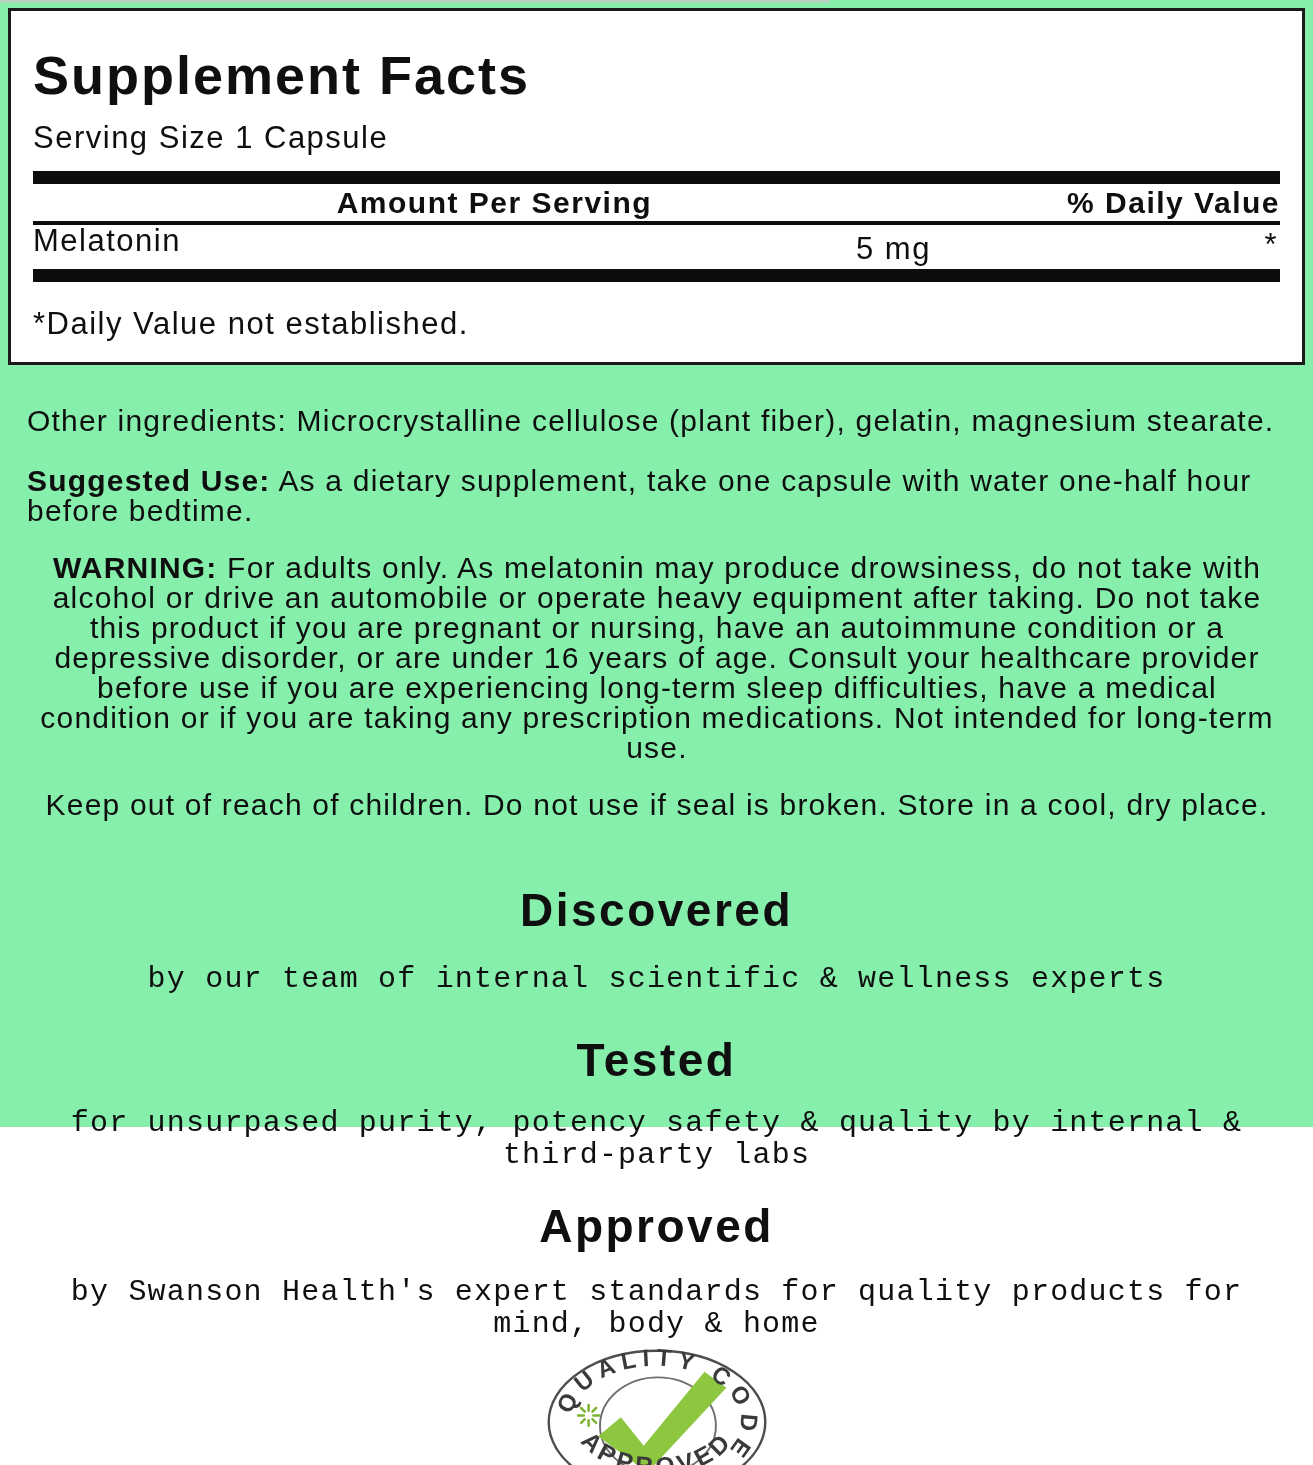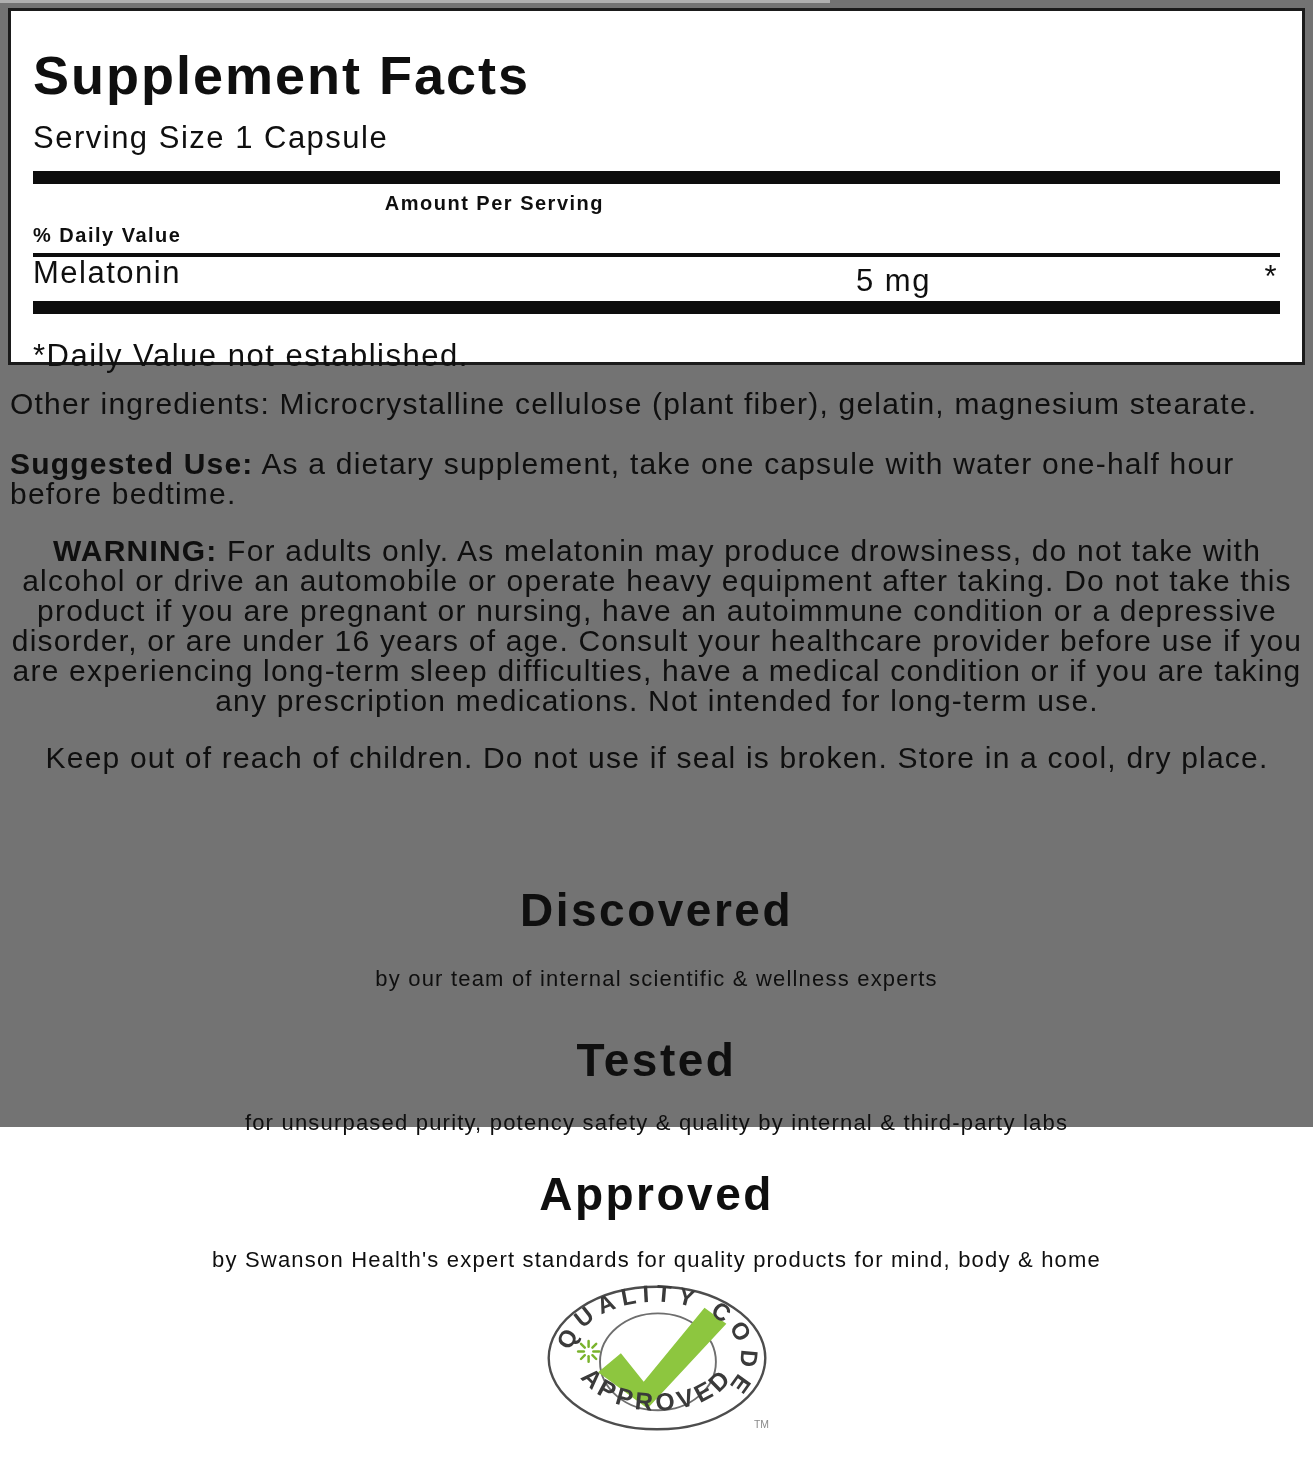--- a/index.html
+++ b/index.html
@@ -10,21 +10,21 @@
     height: 1465px;
     overflow: hidden;
     font-family: "Liberation Sans", sans-serif;
     color: #0f0f0f;
     -webkit-font-smoothing: antialiased;
   }
   .page {
     position: relative;
     width: 1313px;
     height: 1127px;
-    background: #737373;
+    background: #86efac;
   }
   
   .scan-line {
     position: absolute;
     top: 0; left: 0;
     width: 830px; height: 3px;
     background: #c9c9c9;
     opacity: .7;
   }
 
@@ -55,24 +55,23 @@
     margin-top: 16px;
     height: 13px;
     background: #0d0d0d;
   }
   .hdr-row {
     display: flex;
     align-items: baseline;
     border-bottom: 4px solid #0d0d0d;
     padding: 3px 0 2px 0;
     font-weight: bold;
-    font-size: 20px;
+    font-size: 30px;
     line-height: 32px;
     letter-spacing: 1.5px;
-    flex-direction: column;
   }
   .hdr-left  { width: 74%; text-align: center; }
   .hdr-right { flex: 1; text-align: right; }
   .ing-row {
     position: relative;
     padding: 0 0 12px 0;
     font-size: 31px;
     line-height: 32px;
     letter-spacing: 1.5px;
   }
@@ -85,21 +84,21 @@
     letter-spacing: 1.5px;
   }
 
   
   .body-copy {
     position: absolute;
     left: 10px; top: 389px;
     width: 1294px;
   }
   .body-copy p {
-    margin: 0;
+    margin: 17px;
     font-size: 30px;
     line-height: 30px;
     letter-spacing: 1.2px;
   }
   .body-copy p + p { margin-top: 30px; }
   .body-copy p.warning-para { margin-top: 27px; text-align: center; }
   .body-copy p.keepout-para { margin-top: 27px; text-align: center; }
 
   
   .sections {
@@ -110,24 +109,25 @@
   }
   .section-heading {
     margin: 0;
     font-size: 46px;
     line-height: 50px;
     font-weight: bold;
     letter-spacing: 2.5px;
   }
   .section-sub {
     margin: 7px auto;
-    font-size: 22px;
+    font-size: 30px;
     line-height: 32px;
     letter-spacing: 1.2px;
     width: 1260px;
+    font-family: Liberation Mono, monospace;
   }
   #heading-discovered { margin-top: 15px; text-align: center; }
   #sub-discovered     { margin-top: 28px; }
   #heading-tested     { margin-top: 40px; }
   #sub-tested         { margin-top: 22px; text-align: center; }
   #heading-approved   { margin-top: 30px; }
   #sub-approved       { margin-top: 25px; }
 
   
   .seal-wrap {

